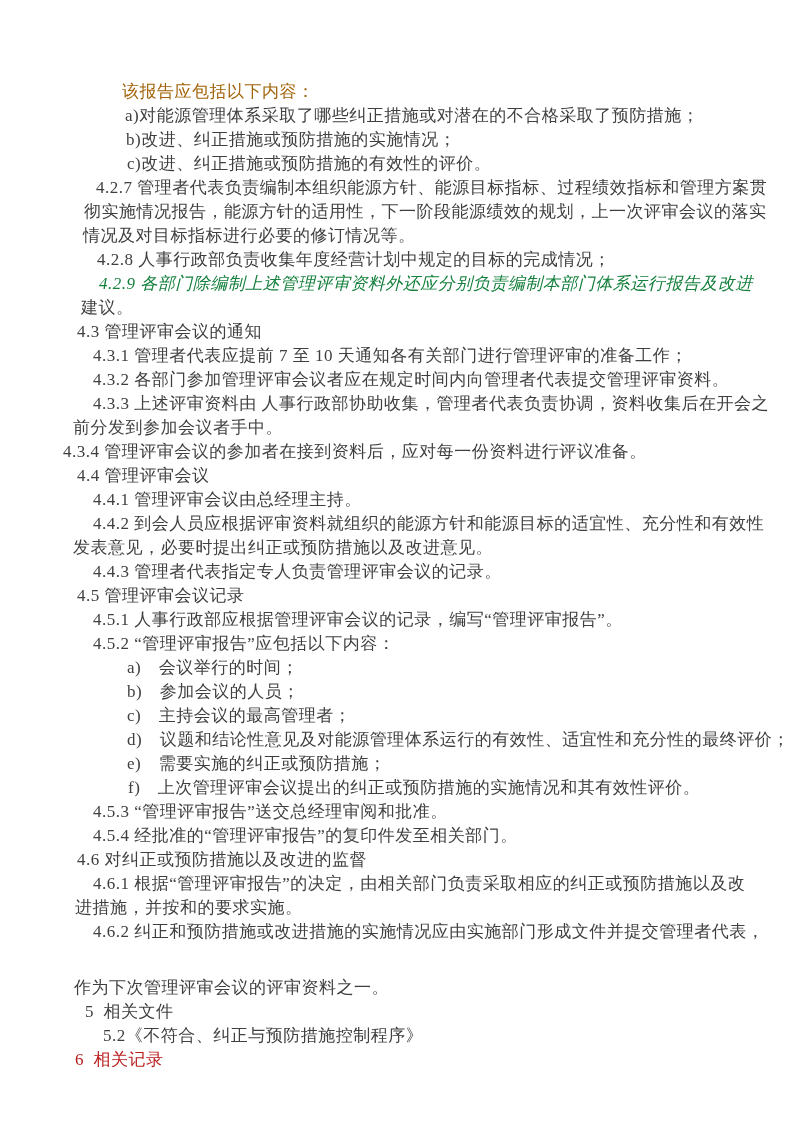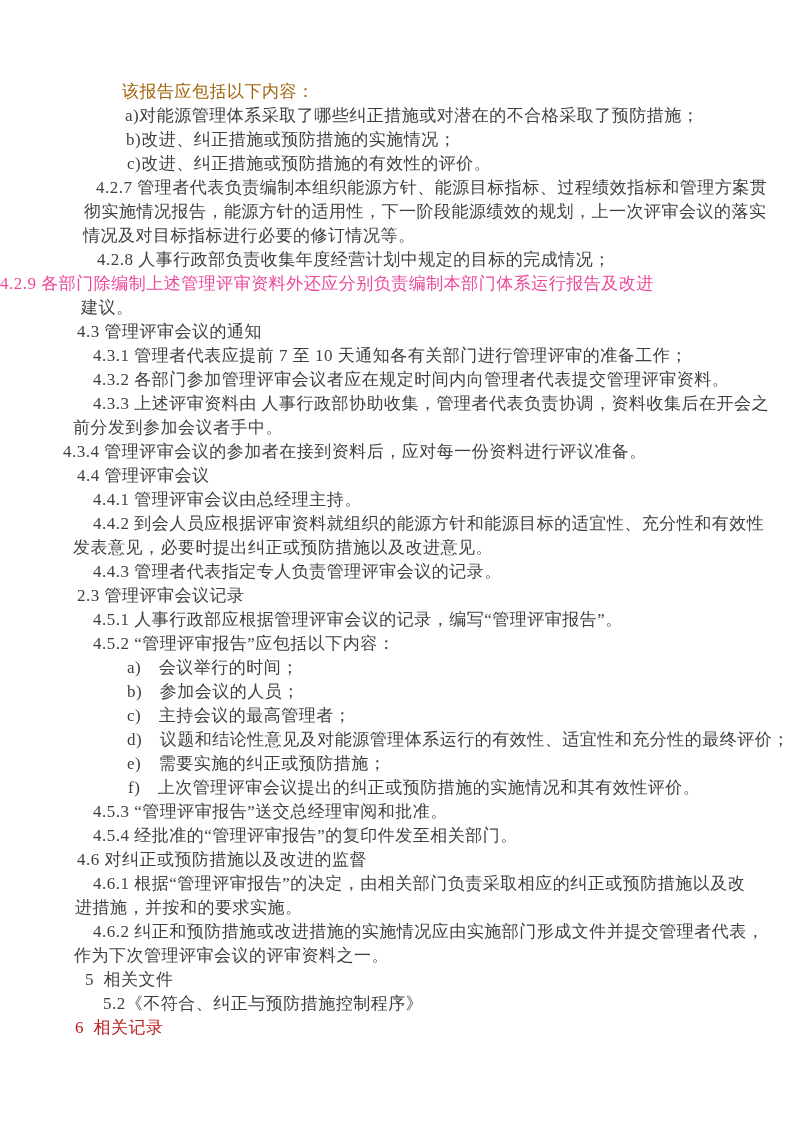--- a/index.html
+++ b/index.html
@@ -36,45 +36,45 @@
 
 <div class="page" style="background: rgb(255, 255, 255);">
     <div class="line" style="padding-left: 122px; color: #a16207;">该报告应包括以下内容：</div>
     <div class="line" style="padding-left: 125px; color: rgb(63, 63, 63);">a)对能源管理体系采取了哪些纠正措施或对潜在的不合格采取了预防措施；</div>
     <div class="line" style="padding-left: 126px; color: rgb(63, 63, 63);">b)改进、纠正措施或预防措施的实施情况；</div>
     <div class="line" style="padding-left: 127px; color: rgb(63, 63, 63);">c)改进、纠正措施或预防措施的有效性的评价。</div>
     <div class="line" style="padding-left: 96px; color: rgb(63, 63, 63);">4.2.7 管理者代表负责编制本组织能源方针、能源目标指标、过程绩效指标和管理方案贯</div>
     <div class="line" style="padding-left: 84px; color: rgb(63, 63, 63);">彻实施情况报告，能源方针的适用性，下一阶段能源绩效的规划，上一次评审会议的落实</div>
     <div class="line" style="padding-left: 83px; color: rgb(63, 63, 63);">情况及对目标指标进行必要的修订情况等。</div>
     <div class="line" style="padding-left: 97px; color: rgb(63, 63, 63);">4.2.8 人事行政部负责收集年度经营计划中规定的目标的完成情况；</div>
-    <div class="line" style="color: #ec4899;">4.2.9 各部门除编制上述管理评审资料外还应分别负责编制本部门体系运行报告及改进</div>
+    <div class="line" style="padding-left: 99px; color: #15803d; font-style: italic;">4.2.9 各部门除编制上述管理评审资料外还应分别负责编制本部门体系运行报告及改进</div>
     <div class="line" style="padding-left: 81px; color: rgb(63, 63, 63);">建议。</div>
     <div class="line" style="padding-left: 77px; color: rgb(63, 63, 63);">4.3 管理评审会议的通知</div>
     <div class="line" style="padding-left: 93px; color: rgb(63, 63, 63);">4.3.1 管理者代表应提前 7 至 10 天通知各有关部门进行管理评审的准备工作；</div>
     <div class="line" style="padding-left: 93px; color: rgb(63, 63, 63);">4.3.2 各部门参加管理评审会议者应在规定时间内向管理者代表提交管理评审资料。</div>
     <div class="line" style="padding-left: 93px; color: rgb(63, 63, 63);">4.3.3 上述评审资料由 人事行政部协助收集，管理者代表负责协调，资料收集后在开会之</div>
     <div class="line" style="padding-left: 73px; color: rgb(63, 63, 63);">前分发到参加会议者手中。</div>
     <div class="line" style="padding-left: 63px; color: rgb(63, 63, 63);">4.3.4 管理评审会议的参加者在接到资料后，应对每一份资料进行评议准备。</div>
     <div class="line" style="padding-left: 77px; color: rgb(63, 63, 63);">4.4 管理评审会议</div>
     <div class="line" style="padding-left: 93px; color: rgb(63, 63, 63);">4.4.1 管理评审会议由总经理主持。</div>
     <div class="line" style="padding-left: 93px; color: rgb(63, 63, 63);">4.4.2 到会人员应根据评审资料就组织的能源方针和能源目标的适宜性、充分性和有效性</div>
     <div class="line" style="padding-left: 73px; color: rgb(63, 63, 63);">发表意见，必要时提出纠正或预防措施以及改进意见。</div>
     <div class="line" style="padding-left: 93px; color: rgb(63, 63, 63);">4.4.3 管理者代表指定专人负责管理评审会议的记录。</div>
-    <div class="line" style="padding-left: 77px; color: rgb(63, 63, 63);">2.3 管理评审会议记录</div>
+    <div class="line" style="padding-left: 77px; color: rgb(63, 63, 63);">4.5 管理评审会议记录</div>
     <div class="line" style="padding-left: 93px; color: rgb(63, 63, 63);">4.5.1 人事行政部应根据管理评审会议的记录，编写“管理评审报告”。</div>
     <div class="line" style="padding-left: 93px; color: rgb(63, 63, 63);">4.5.2 “管理评审报告”应包括以下内容：</div>
     <div class="line" style="padding-left: 127px; color: rgb(63, 63, 63);">a)　会议举行的时间；</div>
     <div class="line" style="padding-left: 127px; color: rgb(63, 63, 63);">b)　参加会议的人员；</div>
     <div class="line" style="padding-left: 127px; color: rgb(63, 63, 63);">c)　主持会议的最高管理者；</div>
     <div class="line" style="padding-left: 127px; color: rgb(63, 63, 63);">d)　议题和结论性意见及对能源管理体系运行的有效性、适宜性和充分性的最终评价；</div>
     <div class="line" style="padding-left: 127px; color: rgb(63, 63, 63);">e)　需要实施的纠正或预防措施；</div>
     <div class="line" style="padding-left: 128px; color: rgb(63, 63, 63);">f)　上次管理评审会议提出的纠正或预防措施的实施情况和其有效性评价。</div>
     <div class="line" style="padding-left: 93px; color: rgb(63, 63, 63);">4.5.3 “管理评审报告”送交总经理审阅和批准。</div>
     <div class="line" style="padding-left: 93px; color: rgb(63, 63, 63);">4.5.4 经批准的“管理评审报告”的复印件发至相关部门。</div>
     <div class="line" style="padding-left: 77px; color: rgb(63, 63, 63);">4.6 对纠正或预防措施以及改进的监督</div>
     <div class="line" style="padding-left: 93px; color: rgb(63, 63, 63);">4.6.1 根据“管理评审报告”的决定，由相关部门负责采取相应的纠正或预防措施以及改</div>
     <div class="line" style="padding-left: 75px; color: rgb(63, 63, 63);">进措施，并按和的要求实施。</div>
     <div class="line" style="padding-left: 93px; color: rgb(63, 63, 63);">4.6.2 纠正和预防措施或改进措施的实施情况应由实施部门形成文件并提交管理者代表，</div>
-    <div class="line" style="padding-left: 74px; color: rgb(63, 63, 63);">作为下次管理评审会议的评审资料之一。</div>
+    <div class="line" style="padding-left: 74px; color: rgb(63, 63, 63); margin-top: 32px;">作为下次管理评审会议的评审资料之一。</div>
     <div class="line" style="padding-left: 85px; color: rgb(63, 63, 63);">5  相关文件</div>
     <div class="line" style="padding-left: 103px; color: rgb(63, 63, 63);">5.2《不符合、纠正与预防措施控制程序》</div>
     <div class="line" style="padding-left: 75px; color: #b91c1c;">6  相关记录</div>
   </div>
 
 </body></html>

